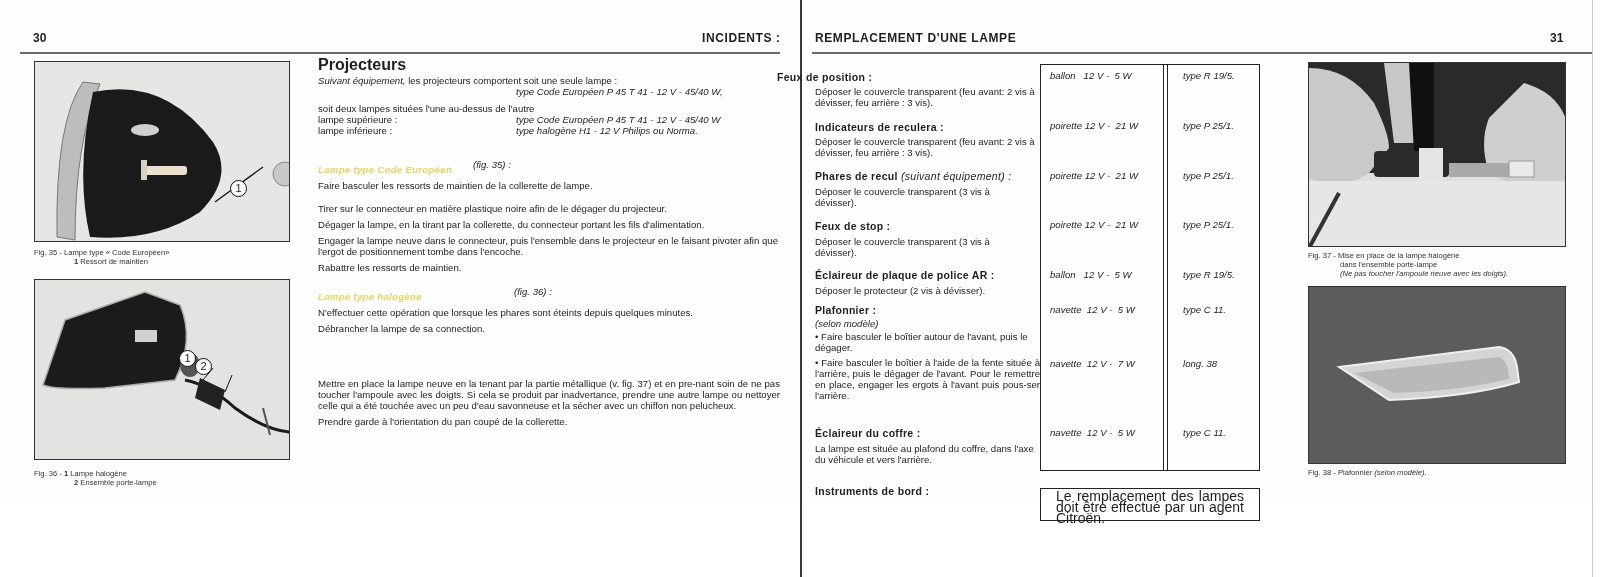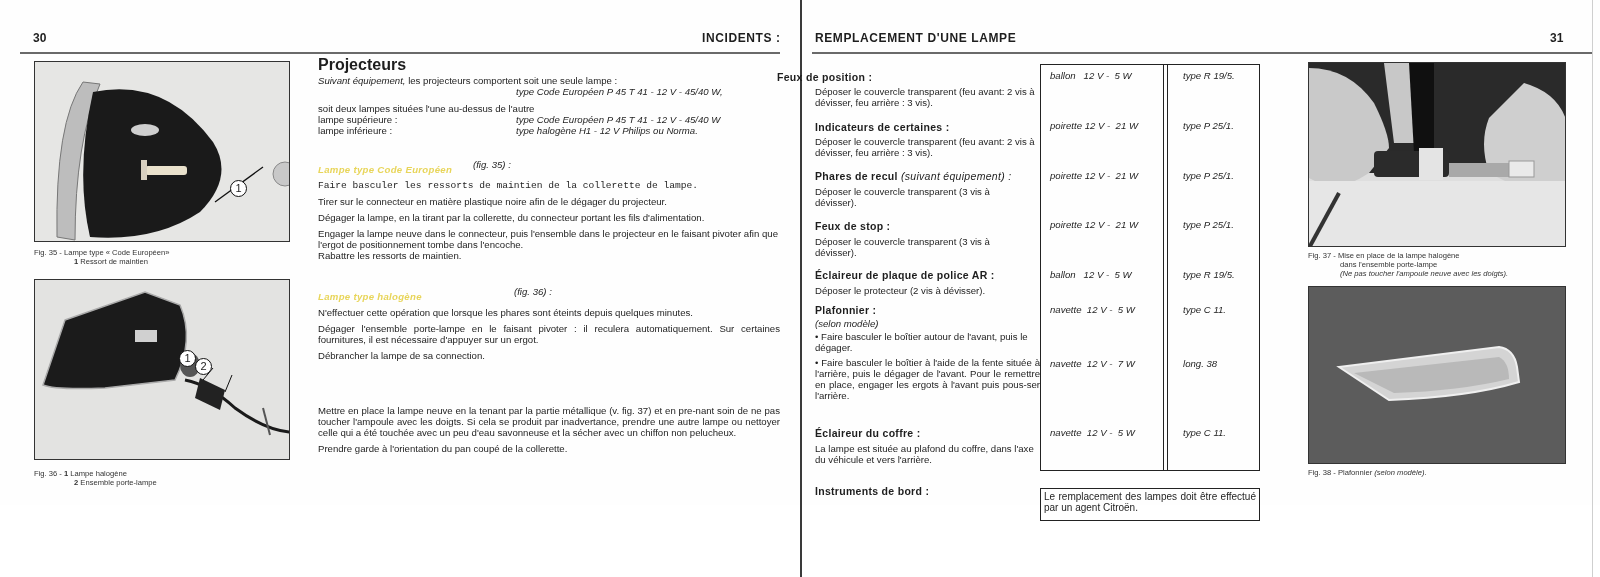--- a/index.html
+++ b/index.html
@@ -18,21 +18,21 @@
   .caption .it { }
   .txt { font-size: 9.6px; line-height: 11px; color: #1e1e1e; }
   .it { font-style: italic; }
   .yellow { color: #e8d55a; font-style: italic; font-weight: bold; font-size: 9.6px; letter-spacing: 0.3px; }
   .callout { position: absolute; width: 17px; height: 17px; border: 1.3px solid #111; border-radius: 50%; background: #fff; font-size: 11px; text-align: center; line-height: 15px; font-weight: normal; }
   .tbl-frame { position: absolute; border: 1.5px solid #222; }
   .tbl-col { position: absolute; top: 0; bottom: 0; width: 1.3px; background: #222; }
   .cell { position: absolute; font-size: 9.6px; font-style: italic; color: #1e1e1e; white-space: pre; }
   .sec-title { position: absolute; font-size: 10.5px; font-weight: bold; letter-spacing: 0.3px; }
   .sec-body { position: absolute; font-size: 9.6px; line-height: 11px; }
-  .note-box { position: absolute; border: 1.5px solid #222; font-size: 10px; line-height: 11px; padding: 2px 3px; text-align: justify; }
+  .note-box { position: absolute; border: 1.5px solid #222; font-size: 14px; line-height: 11px; padding: 2px 15px; text-align: justify; }
 </style>
 </head>
 <body>
 
 <div class="spread">
 
   <div class="abs pgnum" style="left:33px; top:31px;">30</div>
   <div class="abs hdr" style="left:688px; top:31px;padding-left:14px;">INCIDENTS :</div>
   <div class="rule" style="left:20px; top:52px; width:760px;"></div>
 
@@ -93,35 +93,34 @@
         <span class="it">type halogène H1 - 12 V   Philips ou Norma.</span>
       </div>
   </div>
 
   <div class="abs" style="left:318px; top:159px;">
     <span class="yellow">Lampe type Code Européen</span>
     <span class="it txt" style="position:absolute; left:155px; top:0; white-space:nowrap;">(fig. 35) :</span>
   </div>
 
   <div class="abs txt" style="left:318px; top:180px; width:462px;">
-    <p style="margin-bottom:5px;font-family:Liberation Mono, monospace;">Faire basculer les ressorts de maintien de la collerette de lampe.</p>
+    <p style="margin-bottom:12px;">Faire basculer les ressorts de maintien de la collerette de lampe.</p>
     <p style="margin-bottom:5px;">Tirer sur le connecteur en matière plastique noire afin de le dégager du projecteur.</p>
     <p style="margin-bottom:5px;">Dégager la lampe, en la tirant par la collerette, du connecteur portant les fils d'alimentation.</p>
-    <p style="">Engager la lampe neuve dans le connecteur, puis l'ensemble dans le projecteur en le faisant pivoter afin que l'ergot de positionnement tombe dans l'encoche.</p>
+    <p style="margin-bottom:5px;">Engager la lampe neuve dans le connecteur, puis l'ensemble dans le projecteur en le faisant pivoter afin que l'ergot de positionnement tombe dans l'encoche.</p>
     <p>Rabattre les ressorts de maintien.</p>
   </div>
 
   <div class="abs" style="left:318px; top:286px;">
     <span class="yellow">Lampe type halogène</span>
     <span class="it txt" style="position:absolute; left:196px; top:0; white-space:nowrap;">(fig. 36) :</span>
   </div>
 
   <div class="abs txt" style="left:318px; top:307px; width:462px; text-align:justify;">
     <p style="margin-bottom:5px;">N'effectuer cette opération que lorsque les phares sont éteints depuis quelques minutes.</p>
-    <p style="margin-bottom:5px;">Dégager l'ensemble porte-lampe en le faisant pivoter : il reculera automatiquement. Sur certaines fournitures, il est nécessaire d'appuyer sur un ergot.</p>
     <p style="margin-bottom:5px;">Débrancher la lampe de sa connection.</p>
     <p style="margin-bottom:5px;margin-top:44px;">Mettre en place la lampe neuve en la tenant par la partie métallique (v. fig. 37) et en pre-nant soin de ne pas toucher l'ampoule avec les doigts. Si cela se produit par inadvertance, prendre une autre lampe ou nettoyer celle qui a été touchée avec un peu d'eau savonneuse et la sécher avec un chiffon non pelucheux.</p>
     <p>Prendre garde à l'orientation du pan coupé de la collerette.</p>
   </div>
 
   <div class="divider"></div>
 
   <div class="abs hdr" style="left:815px; top:31px;">REMPLACEMENT D'UNE LAMPE</div>
   <div class="abs pgnum" style="left:1550px; top:31px;">31</div>
   <div class="rule" style="left:812px; top:52px; width:780px;"></div>
@@ -129,21 +128,21 @@
   <div class="tbl-frame" style="left:1040px; top:64px; width:220px; height:407px;">
     <div class="tbl-col" style="left:122px;"></div>
     <div class="tbl-col" style="left:126px;"></div>
   </div>
 
   <div class="sec-title" style="left:777px; top:71px;">Feux de position :</div>
   <div class="sec-body" style="left:815px; top:86px; width:225px;">Déposer le couvercle transparent (feu avant: 2 vis à dévisser, feu arrière : 3 vis).</div>
   <div class="cell" style="left:1050px; top:70px;">ballon   12 V -  5 W</div>
   <div class="cell" style="left:1183px; top:70px;">type R 19/5.</div>
 
-  <div class="sec-title" style="left:815px; top:121px;">Indicateurs de certaines :</div>
+  <div class="sec-title" style="left:815px; top:121px;">Indicateurs de reculera :</div>
   <div class="sec-body" style="left:815px; top:136px; width:225px;">Déposer le couvercle transparent (feu avant: 2 vis à dévisser, feu arrière : 3 vis).</div>
   <div class="cell" style="left:1050px; top:120px;">poirette 12 V -  21 W</div>
   <div class="cell" style="left:1183px; top:120px;">type P 25/1.</div>
 
   <div class="sec-title" style="left:815px; top:170px;"><span>Phares de recul </span><span style="font-style:italic; font-weight:normal;">(suivant équipement) :</span></div>
   <div class="sec-body" style="left:815px; top:186px; width:215px;">Déposer le couvercle transparent (3 vis à dévisser).</div>
   <div class="cell" style="left:1050px; top:170px;">poirette 12 V -  21 W</div>
   <div class="cell" style="left:1183px; top:170px;">type P 25/1.</div>
 
   <div class="sec-title" style="left:815px; top:220px;">Feux de stop :</div>

